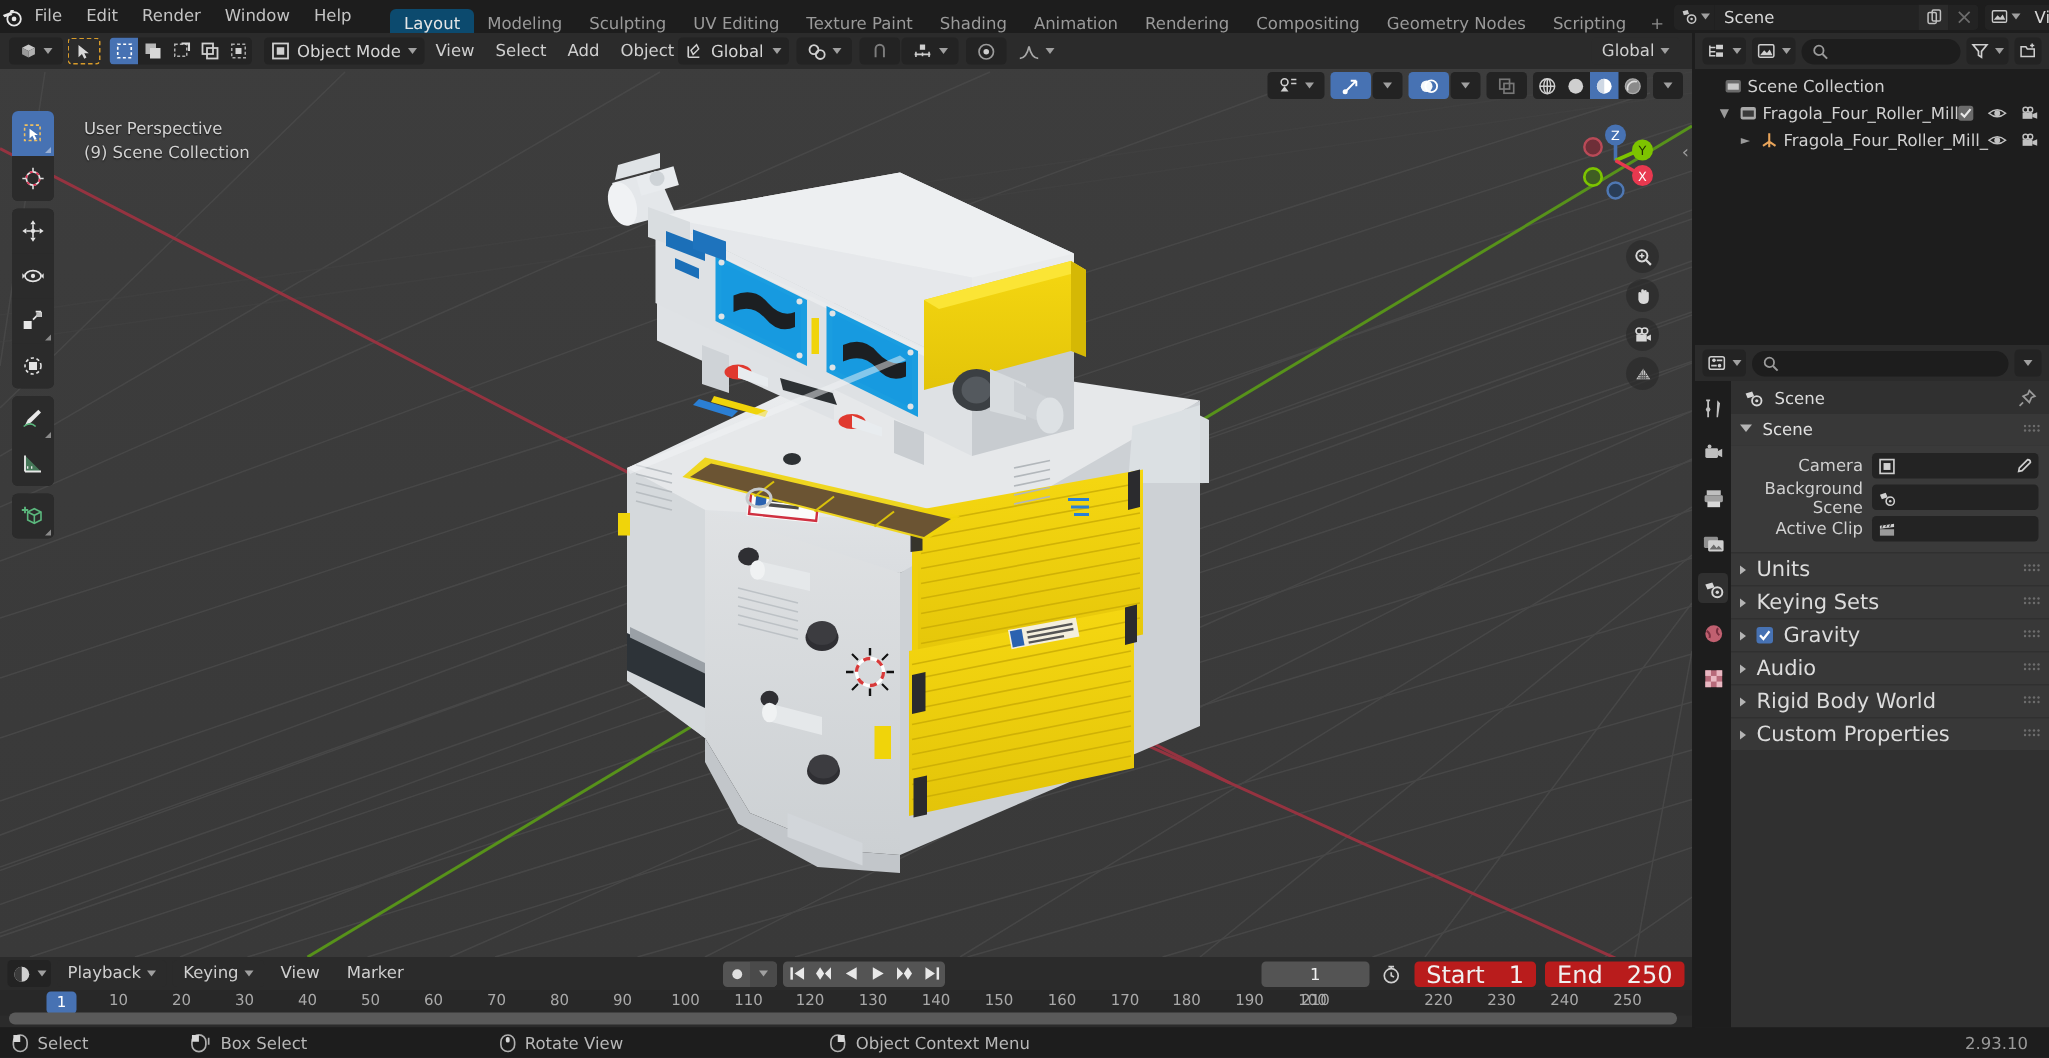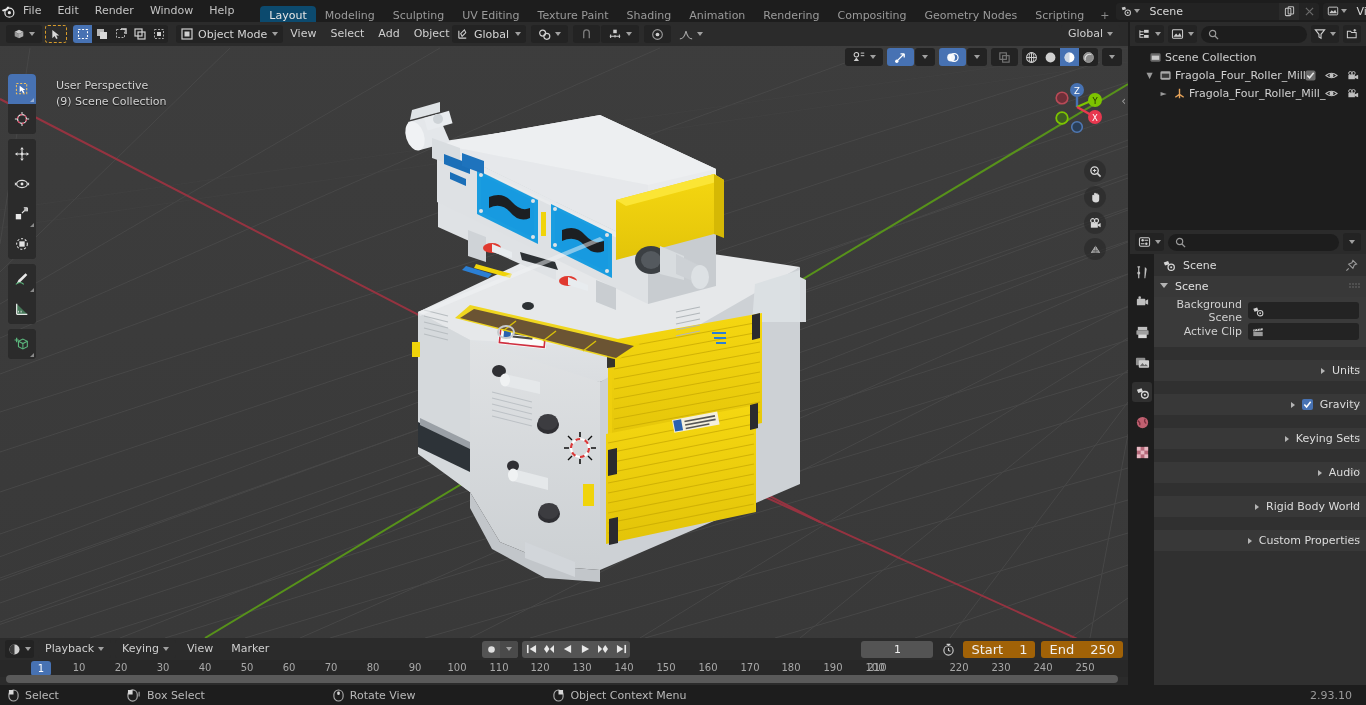--- a/index.html
+++ b/index.html
@@ -133,32 +133,32 @@
   .tri { width:0;height:0;border-left:4px solid #b4b4b4;border-top:3.5px solid transparent;border-bottom:3.5px solid transparent; }
   .tri.open { border-left:4px solid transparent;border-right:4px solid transparent;border-top:5px solid #b4b4b4; }
   .grip { position:absolute; right:6px; top:7px; width:11px; height:7px; opacity:.55; }
   .prop-row { height:21px; display:flex; align-items:center; padding:0 7px 0 0; gap:6px; }
   .prop-label { width:88px; text-align:right; font-size:11px; color:#d0d0d0; }
   .prop-field {
     flex:1; height:17px; background:#232323; border-radius:3px; display:flex; align-items:center;
     padding:0 4px; gap:4px; position:relative;
   }
   .panel-list { background:#303030; }
-  .panel-item { height:21px; display:flex; align-items:center; gap:7px; padding:0 6px; font-size:11px; color:#dcdcdc; background:#383838; margin-top:13px; position:relative;justify-content:flex-end; }
+  .panel-item { height:21px; display:flex; align-items:center; gap:7px; padding:0 6px; font-size:14px; color:#dcdcdc; background:#383838; margin-top:1px; position:relative; }
   .cbx { width:11px; height:11px; background:#4772b3; border-radius:2px; display:flex; align-items:center; justify-content:center; }
 
   
   .timeline { position:absolute; left:0; top:638px; width:1128px; height:47px; background:#2b2b2b; }
   .tl-header { height:22px; display:flex; align-items:center; gap:4px; padding:0 5px; background:#2b2b2b; }
   .tl-spacer { flex:1; }
   .tl-frame {
     height:17px; background:#545454; border-radius:3px; width:72px; text-align:center;
     line-height:17px; font-size:11px; color:#f0f0f0;
   }
-  .tl-se { height:17px; background:#a16207; border-radius:3px; display:flex; align-items:center; font-size:13px; color:#f0f0f0; }
+  .tl-se { height:17px; background:#b91c1c; border-radius:3px; display:flex; align-items:center; font-size:16px; color:#f0f0f0; }
   .tl-se span { padding:0 8px; line-height:17px; }
   .tl-transport { display:flex; align-items:center; background:#545454; border-radius:3px; overflow:hidden; height:17px; }
   .tl-transport > div { width:18px; height:17px; display:flex; align-items:center; justify-content:center; }
   .tl-ruler { position:relative; height:17px; background:#282828; }
   .tick { position:absolute; top:2px; font-size:10px; color:#a8a8a8; transform:translateX(-50%); }
   .playhead {
     position:absolute; top:1px; height:15px; background:#4772b3; border-radius:3px;
     color:#fff; font-size:10px; line-height:15px; text-align:center; min-width:20px; transform:translateX(-50%);
   }
   .tl-scroll { position:absolute; left:0; bottom:2px; height:8px; width:1128px; }
@@ -1112,20 +1112,35 @@
                 <circle cx="4" cy="4" r="0.8"></circle>
                 <circle cx="7" cy="4" r="0.8"></circle>
                 <circle cx="10" cy="4" r="0.8"></circle>
               </g>
             </svg>
         </span>
       </div>
 
       <div style="background:#3a3a3a;padding:3px 0 5px 0">
         <div class="prop-row">
+          <span class="prop-label">Camera</span>
+          <span class="prop-field">
+            <svg width="12" height="12" viewBox="0 0 13 13">
+                <rect x="1.5" y="1.5" width="10" height="10" fill="none" stroke="#cfcfcf" stroke-width="1.2"></rect>
+                <rect x="4" y="4" width="5" height="5" fill="#cfcfcf"></rect>
+              </svg>
+            <span></span>
+            <span style="margin-left:auto">
+              <svg width="12" height="12" viewBox="0 0 13 13">
+                  <path d="M9.5 1.5 A2 2 0 0 1 11.5 3.5 L5.5 9.5 L3 10 L3.5 7.5 Z" fill="none" stroke="#cfcfcf" stroke-width="1.2"></path>
+                </svg>
+            </span>
+          </span>
+        </div>
+        <div class="prop-row">
           <span class="prop-label">Background Scene</span>
           <span class="prop-field">
             <svg width="12" height="12" viewBox="0 0 14 14">
                 <path d="M1.5 4.5 L6 3 L7.5 6.5 L3 8 Z" fill="#cfcfcf"></path>
                 <circle cx="9.5" cy="9.5" r="3.2" fill="none" stroke="#cfcfcf" stroke-width="1.2"></circle>
                 <circle cx="9.5" cy="9.5" r="1" fill="#cfcfcf"></circle>
               </svg>
             <span></span>
           </span>
         </div>
@@ -1160,44 +1175,44 @@
                   <circle cx="1" cy="4" r="0.8"></circle>
                   <circle cx="4" cy="4" r="0.8"></circle>
                   <circle cx="7" cy="4" r="0.8"></circle>
                   <circle cx="10" cy="4" r="0.8"></circle>
                 </g>
               </svg>
             </span>
         </div>
         <div class="panel-item">
           <span class="tri"></span>
-          <span class="cbx">
-            <svg width="9" height="9" viewBox="0 0 10 10">
-                <path d="M1.5 5 L4 7.8 L8.5 2" stroke="#fff" stroke-width="1.7" fill="none"></path>
-              </svg>
-          </span>
-          <span>Gravity</span>
+          <span>Keying Sets</span>
           <span class="grip">
               <svg width="11" height="7" viewBox="0 0 11 7">
                 <g fill="#9a9a9a">
                   <circle cx="1" cy="1" r="0.8"></circle>
                   <circle cx="4" cy="1" r="0.8"></circle>
                   <circle cx="7" cy="1" r="0.8"></circle>
                   <circle cx="10" cy="1" r="0.8"></circle>
                   <circle cx="1" cy="4" r="0.8"></circle>
                   <circle cx="4" cy="4" r="0.8"></circle>
                   <circle cx="7" cy="4" r="0.8"></circle>
                   <circle cx="10" cy="4" r="0.8"></circle>
                 </g>
               </svg>
             </span>
         </div>
         <div class="panel-item">
           <span class="tri"></span>
-          <span>Keying Sets</span>
+          <span class="cbx">
+            <svg width="9" height="9" viewBox="0 0 10 10">
+                <path d="M1.5 5 L4 7.8 L8.5 2" stroke="#fff" stroke-width="1.7" fill="none"></path>
+              </svg>
+          </span>
+          <span>Gravity</span>
           <span class="grip">
               <svg width="11" height="7" viewBox="0 0 11 7">
                 <g fill="#9a9a9a">
                   <circle cx="1" cy="1" r="0.8"></circle>
                   <circle cx="4" cy="1" r="0.8"></circle>
                   <circle cx="7" cy="1" r="0.8"></circle>
                   <circle cx="10" cy="1" r="0.8"></circle>
                   <circle cx="1" cy="4" r="0.8"></circle>
                   <circle cx="4" cy="4" r="0.8"></circle>
                   <circle cx="7" cy="4" r="0.8"></circle>

